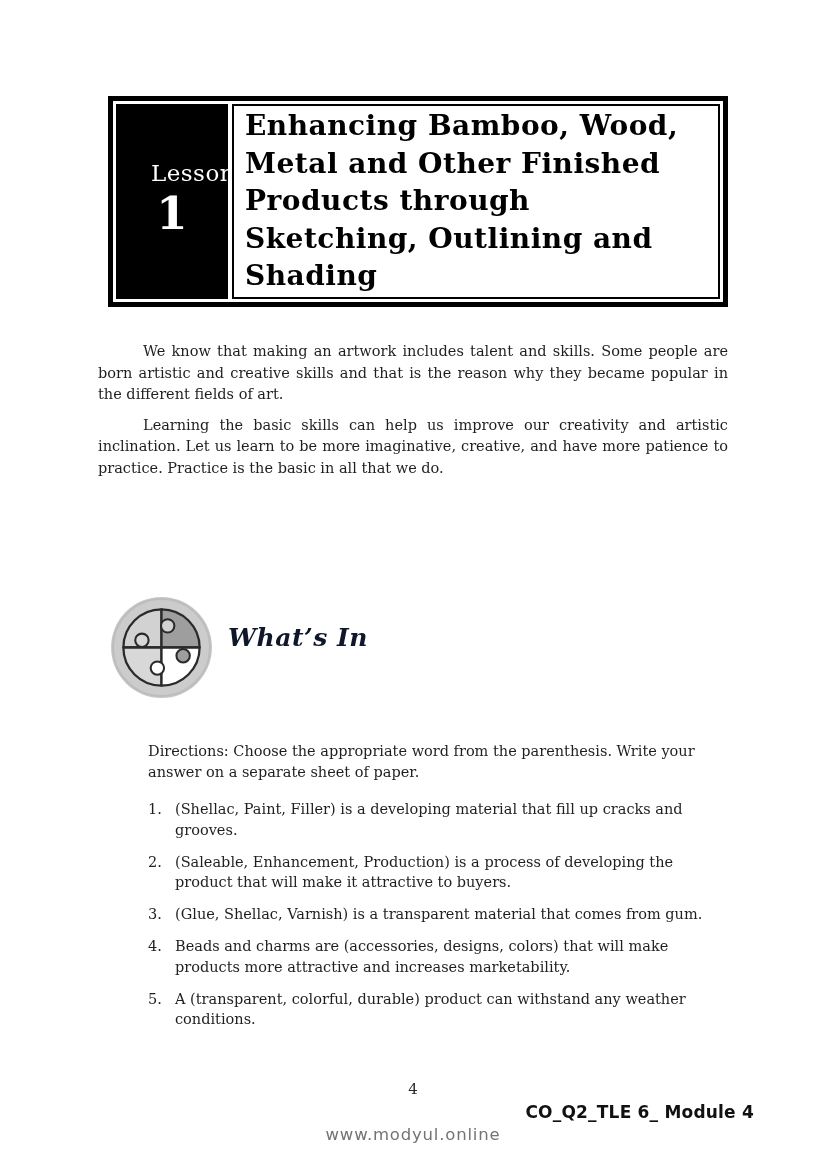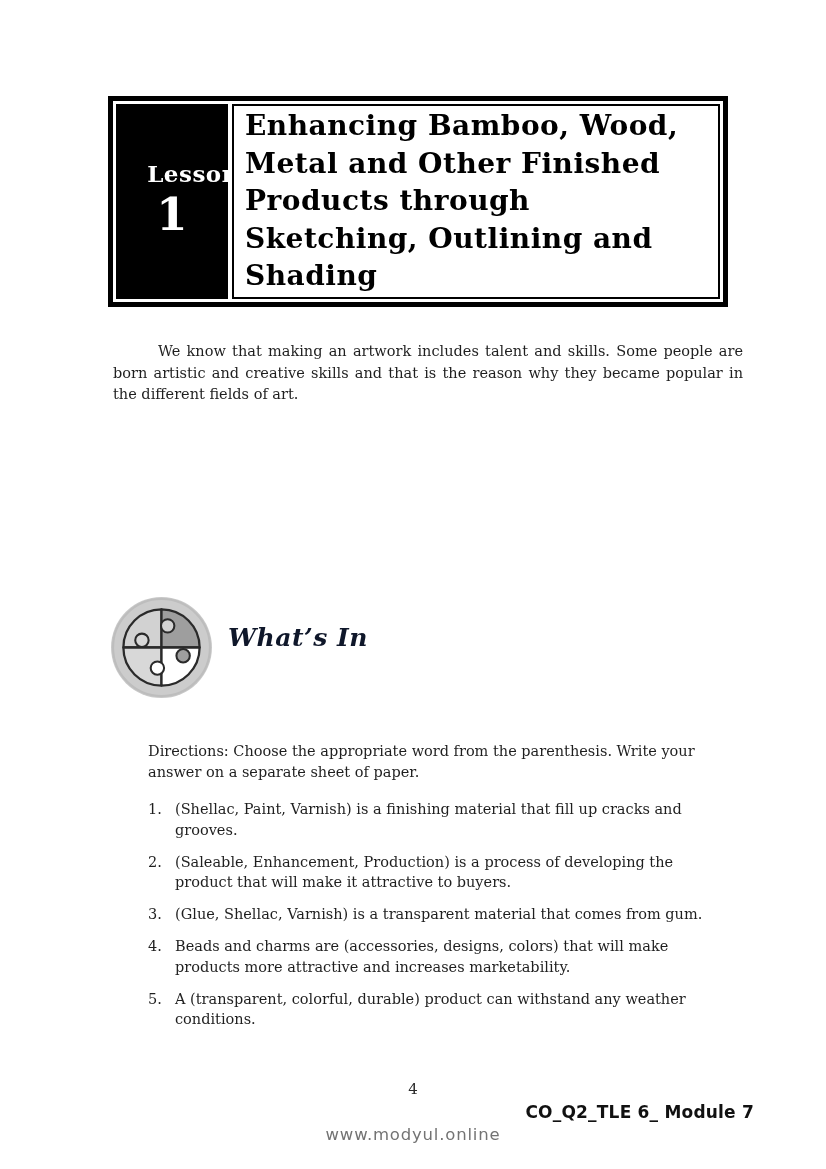--- a/index.html
+++ b/index.html
@@ -29,39 +29,39 @@
   .lesson-cell-left {
     width: 112px;
     flex-shrink: 0;
     background: #000000;
     color: #ffffff;
     display: flex;
     flex-direction: column;
     align-items: center;
     justify-content: center;
   }
-  .lesson-label { font-size: 23px; font-weight: bold; letter-spacing: 0.5px; margin-left: 42px; }
+  .lesson-label { font-size: 23px; font-weight: normal; letter-spacing: 0.5px; margin-left: 42px; }
   .lesson-number { font-size: 45px; font-weight: bold; line-height: 1.25; }
   .lesson-cell-right {
     flex: 1;
     box-sizing: border-box;
     border: 2px solid #000;
     padding: 1px 6px 0 11px;
     font-size: 28px;
     font-weight: bold;
     line-height: 37.5px;
     letter-spacing: 0.5px;
     white-space: pre-line;
     color: #000;
   }
 
   
   .intro {
     position: absolute;
-    left: 113px; top: 341px;
+    left: 98px; top: 341px;
     width: 630px;
   }
   .intro p {
     margin: 0 0 9px 0;
     font-size: 14.5px;
     line-height: 21.5px;
     text-align: justify;
     text-indent: 45px;
   }
 
@@ -134,20 +134,21 @@
     </div>
     <div class="lesson-cell-right">Enhancing Bamboo, Wood,
 Metal and Other Finished
 Products through
 Sketching, Outlining and
 Shading</div>
   </div>
 
   <div class="intro">
     <p>We know that making an artwork includes talent and skills. Some people are born artistic and creative skills and that is the reason why they became popular in the different fields of art.</p>
+    <p>Learning the basic skills can help us improve our creativity and artistic inclination. Let us learn to be more imaginative, creative, and have more patience to practice. Practice is the basic in all that we do.</p>
   </div>
 
   <div class="whats-in-icon">
     <svg viewBox="0 0 100 100" width="103" height="103">
       <circle cx="50" cy="50" r="49" fill="#c8c8c8"></circle>
       <circle cx="50" cy="50" r="47" fill="#cccccc" stroke="#bdbdbd" stroke-width="2"></circle>
       <path d="M50,50 L50,13 A37,37 0 0 0 13,50 Z" fill="#d2d2d2" stroke="#2a2a2a" stroke-width="2.2" stroke-linejoin="round"></path>
       <path d="M50,50 L87,50 A37,37 0 0 0 50,13 Z" fill="#9e9e9e" stroke="#2a2a2a" stroke-width="2.2" stroke-linejoin="round"></path>
       <path d="M50,50 L13,50 A37,37 0 0 0 50,87 Z" fill="#d8d8d8" stroke="#2a2a2a" stroke-width="2.2" stroke-linejoin="round"></path>
       <path d="M50,50 L50,87 A37,37 0 0 0 87,50 Z" fill="#ffffff" stroke="#2a2a2a" stroke-width="2.2" stroke-linejoin="round"></path>
@@ -157,37 +158,37 @@
       <circle cx="46" cy="70" r="6.5" fill="#ffffff" stroke="#2a2a2a" stroke-width="2"></circle>
     </svg>
   </div>
   <div class="whats-in-heading">What’s In</div>
 
   <div class="quiz">
     <p class="quiz-directions">Directions: Choose the appropriate word from the parenthesis. Write your answer on a separate sheet of paper.</p>
 
     <div class="quiz-item">
       <span class="quiz-item-number">1.</span>
-      <span class="quiz-item-text">(Shellac, Paint, Varnish) is a finishing material that fill up cracks and grooves.</span>
+      <span class="quiz-item-text">(Shellac, Paint, Filler) is a developing material that fill up cracks and grooves.</span>
     </div>
     <div class="quiz-item">
       <span class="quiz-item-number">2.</span>
       <span class="quiz-item-text">(Saleable, Enhancement, Production) is a process of developing the product that will make it attractive to buyers.</span>
     </div>
     <div class="quiz-item">
       <span class="quiz-item-number">3.</span>
       <span class="quiz-item-text">(Glue, Shellac, Varnish) is a transparent material that comes from gum.</span>
     </div>
     <div class="quiz-item">
       <span class="quiz-item-number">4.</span>
       <span class="quiz-item-text">Beads and charms are (accessories, designs, colors) that will make products more attractive and increases marketability.</span>
     </div>
     <div class="quiz-item">
       <span class="quiz-item-number">5.</span>
       <span class="quiz-item-text">A (transparent, colorful, durable) product can withstand any weather conditions.</span>
     </div>
   </div>
 
   <div class="page-number">4</div>
-  <div class="footer-right">CO_Q2_TLE 6_ Module 7</div>
+  <div class="footer-right">CO_Q2_TLE 6_ Module 4</div>
   <div class="watermark">www.modyul.online</div>
 
 </div>
 
 </body></html>

